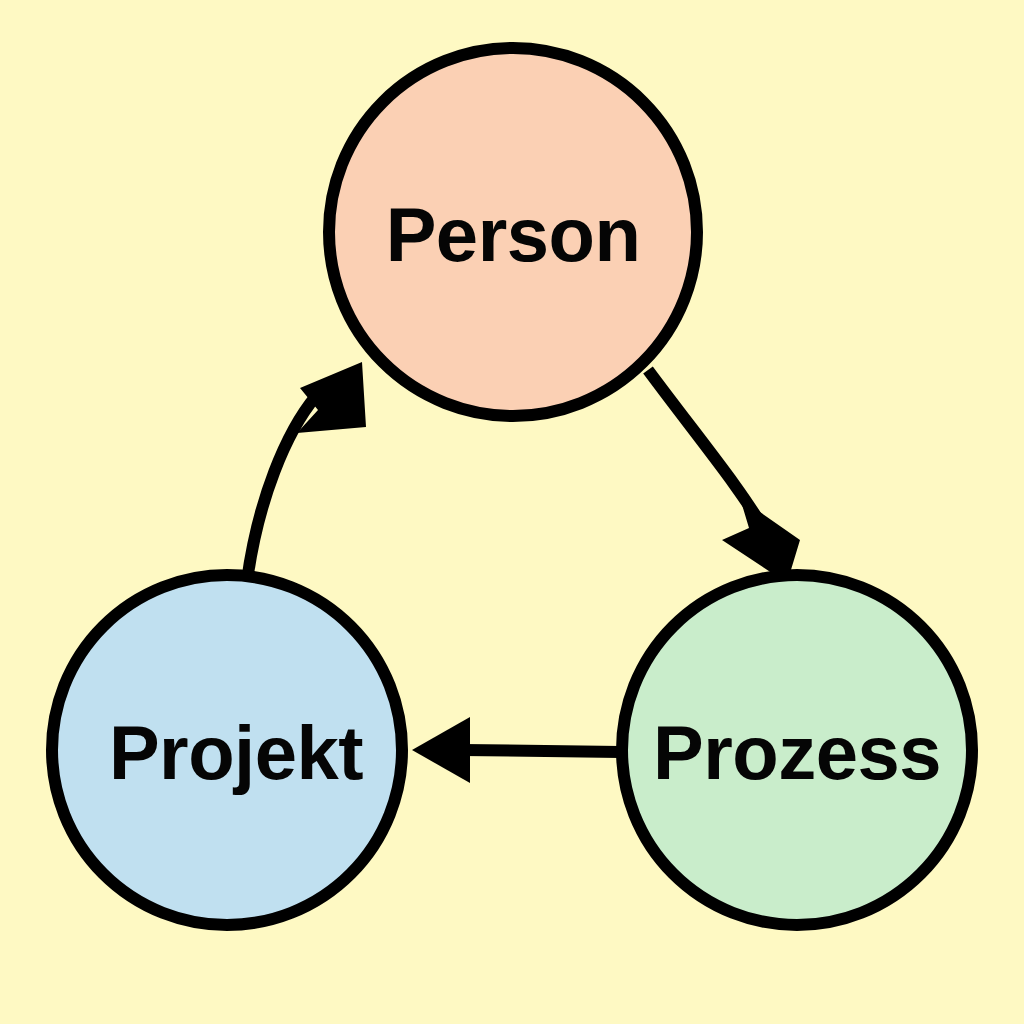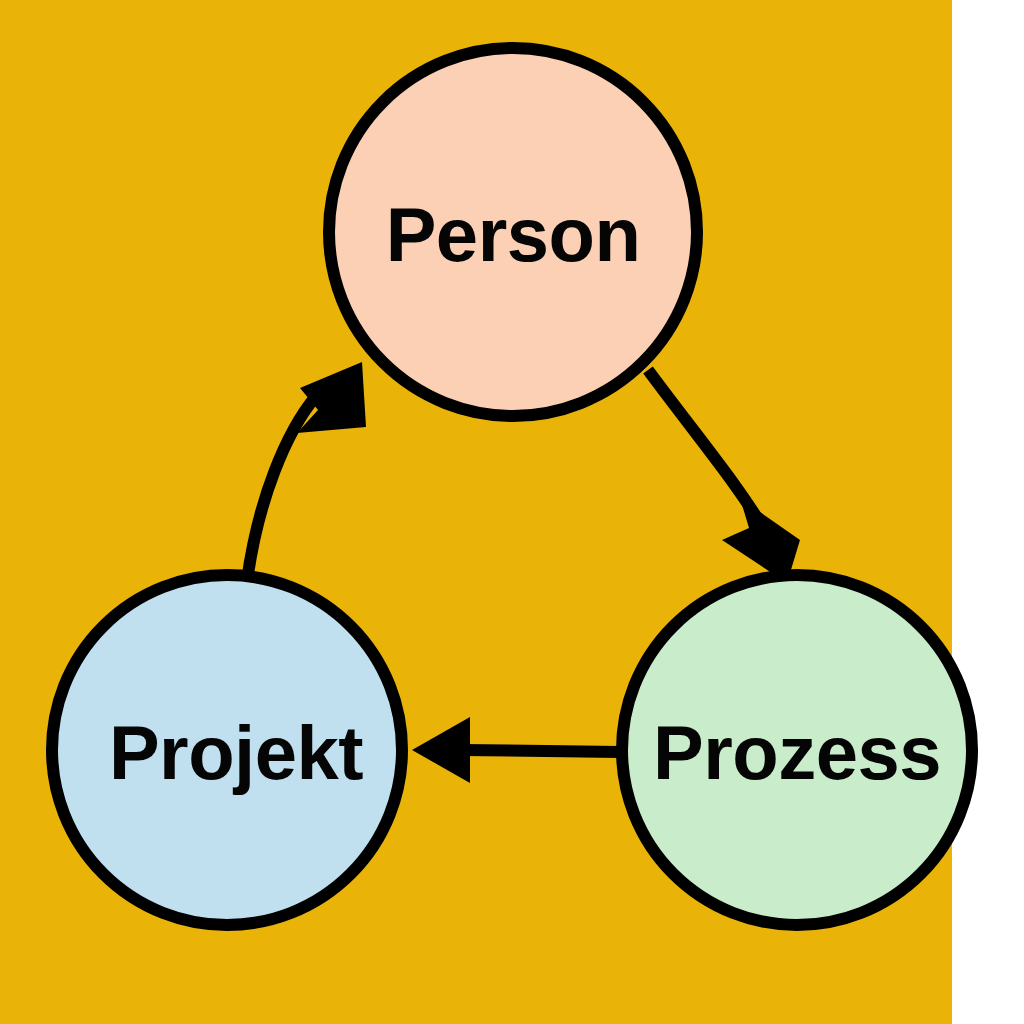--- a/index.html
+++ b/index.html
@@ -8,23 +8,23 @@
     background: #ffffff;
   }
   body {
     width: 1024px;
     height: 1024px;
     overflow: hidden;
     font-family: "Liberation Sans", sans-serif;
   }
   #diagram-root {
     position: relative;
-    width: 952px;
+    width: 1024px;
     height: 1024px;
-    background: #eab308;
+    background: #fef9c3;
   }
   #diagram-svg {
     position: absolute;
     top: 0;
     left: 0;
     width: 1024px;
     height: 1024px;
     display: block;
   }
   .node-label {

